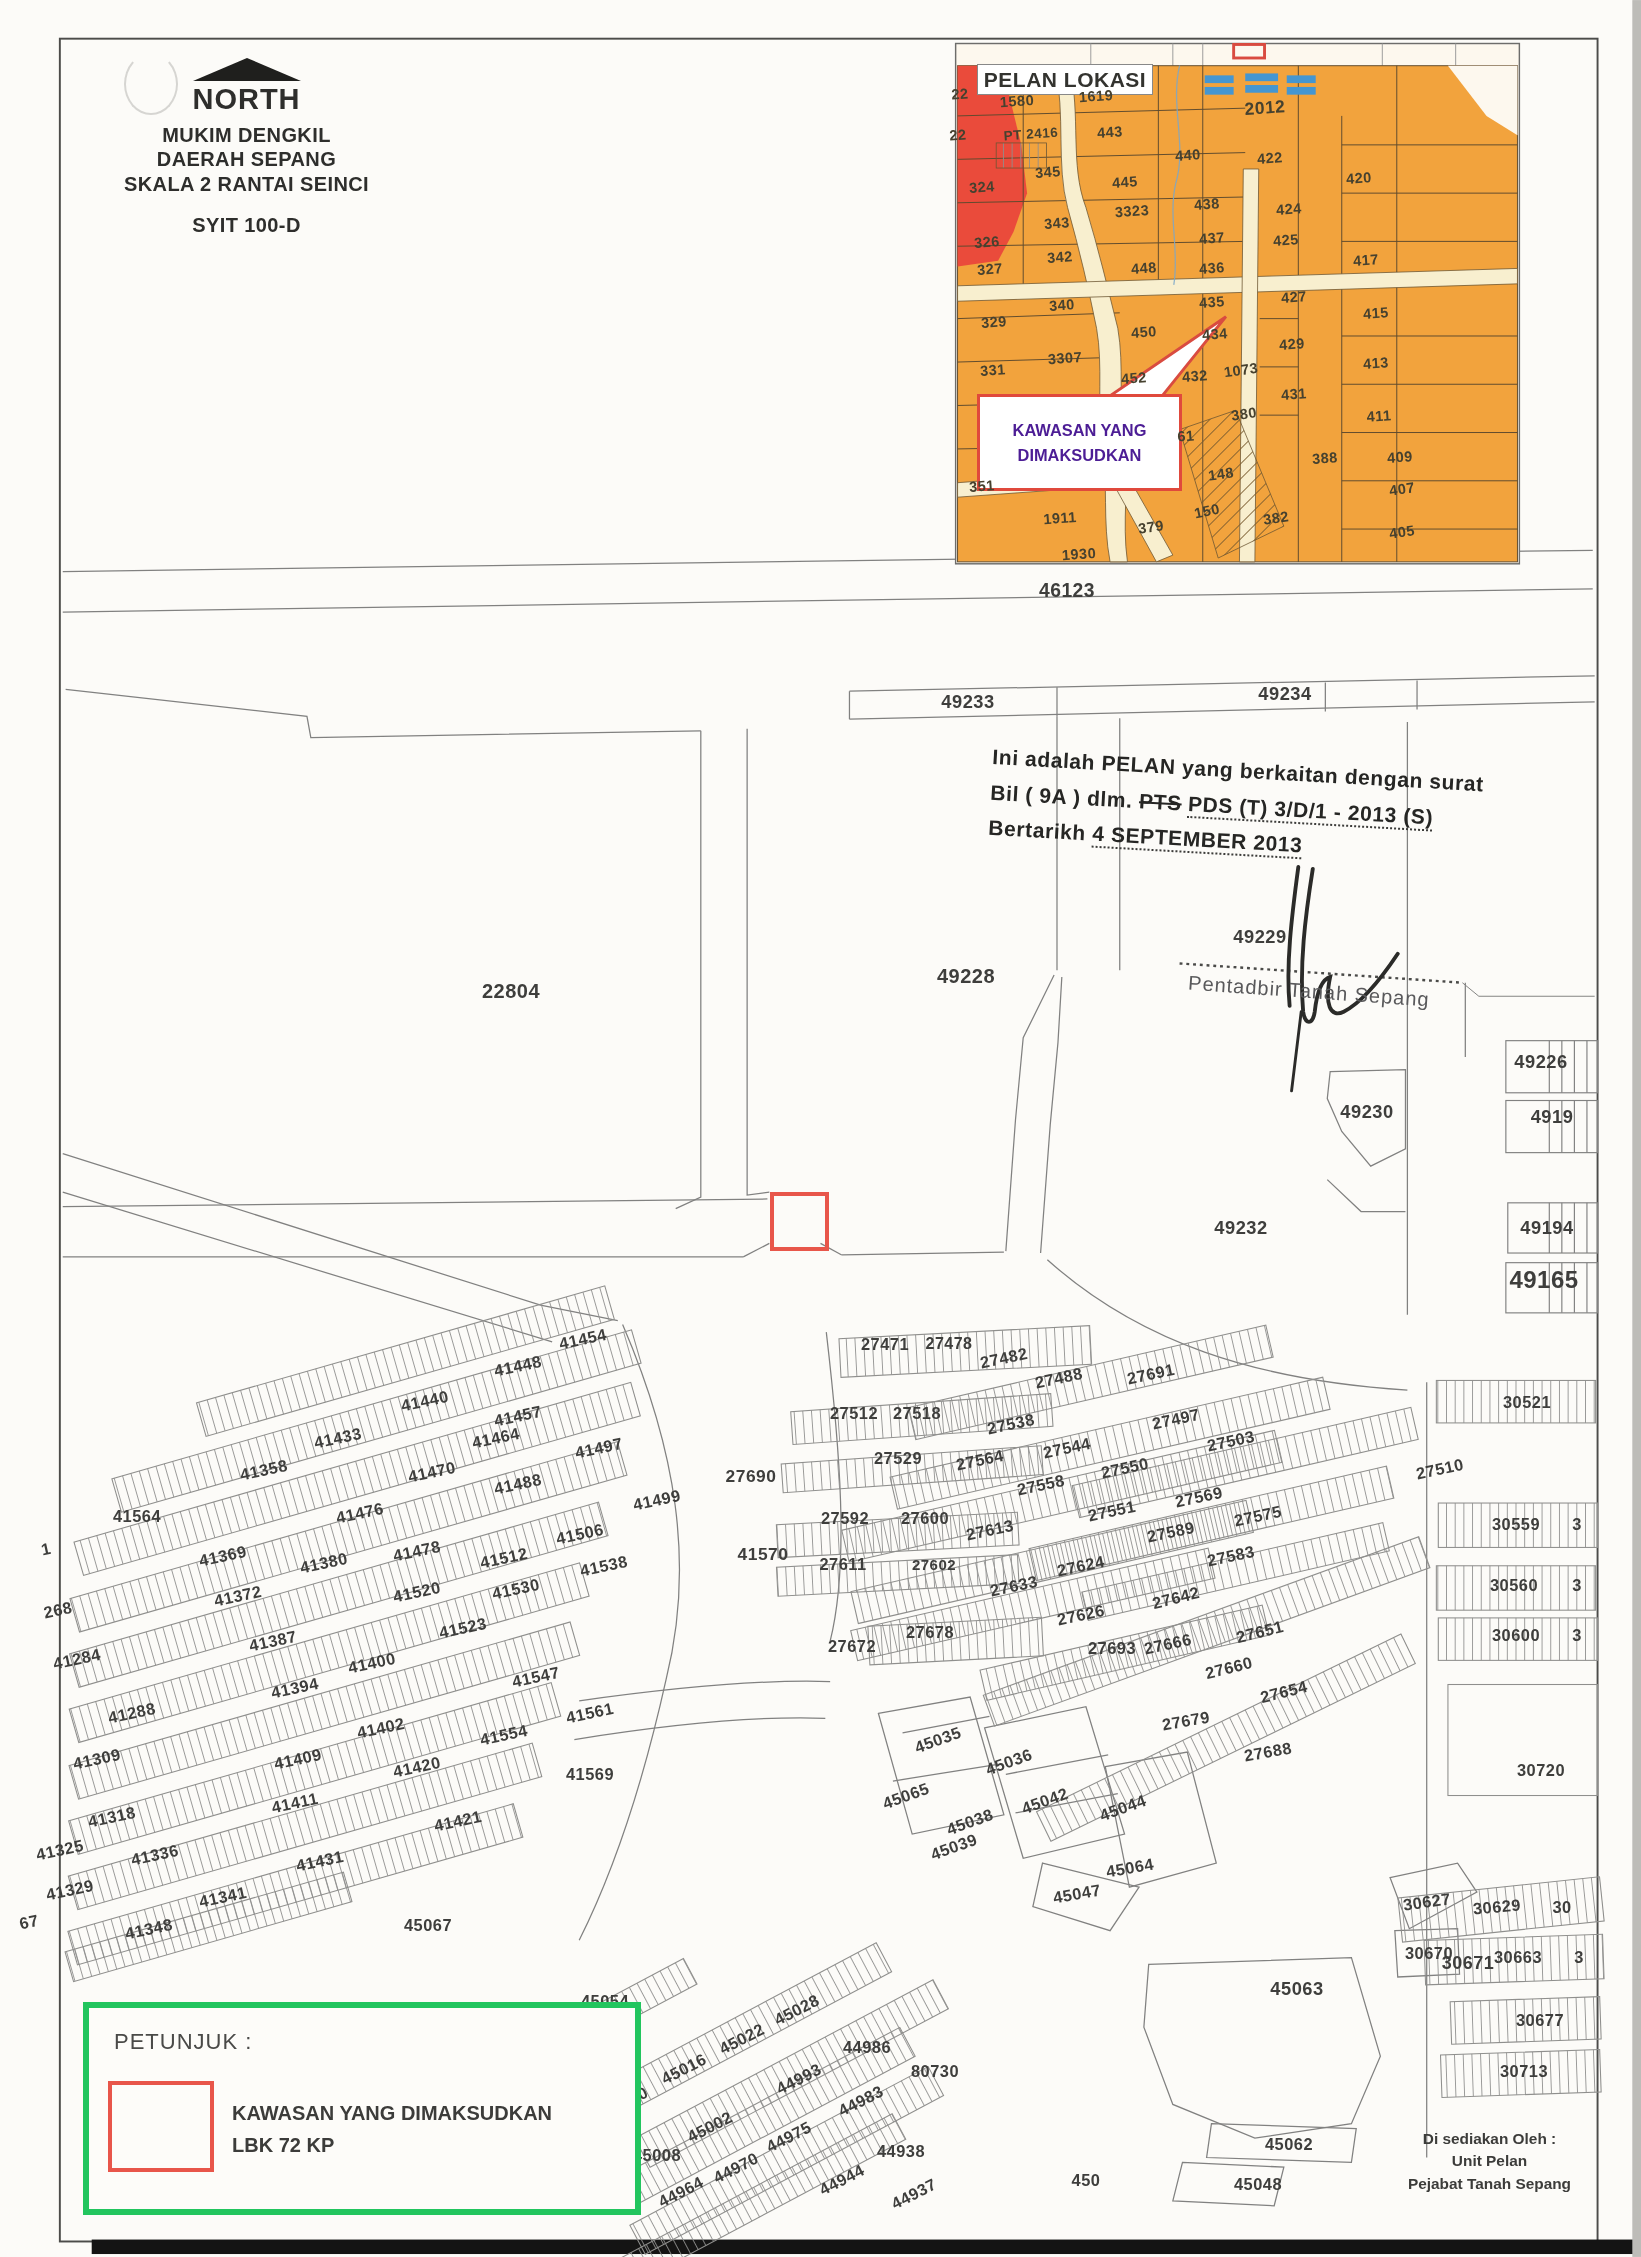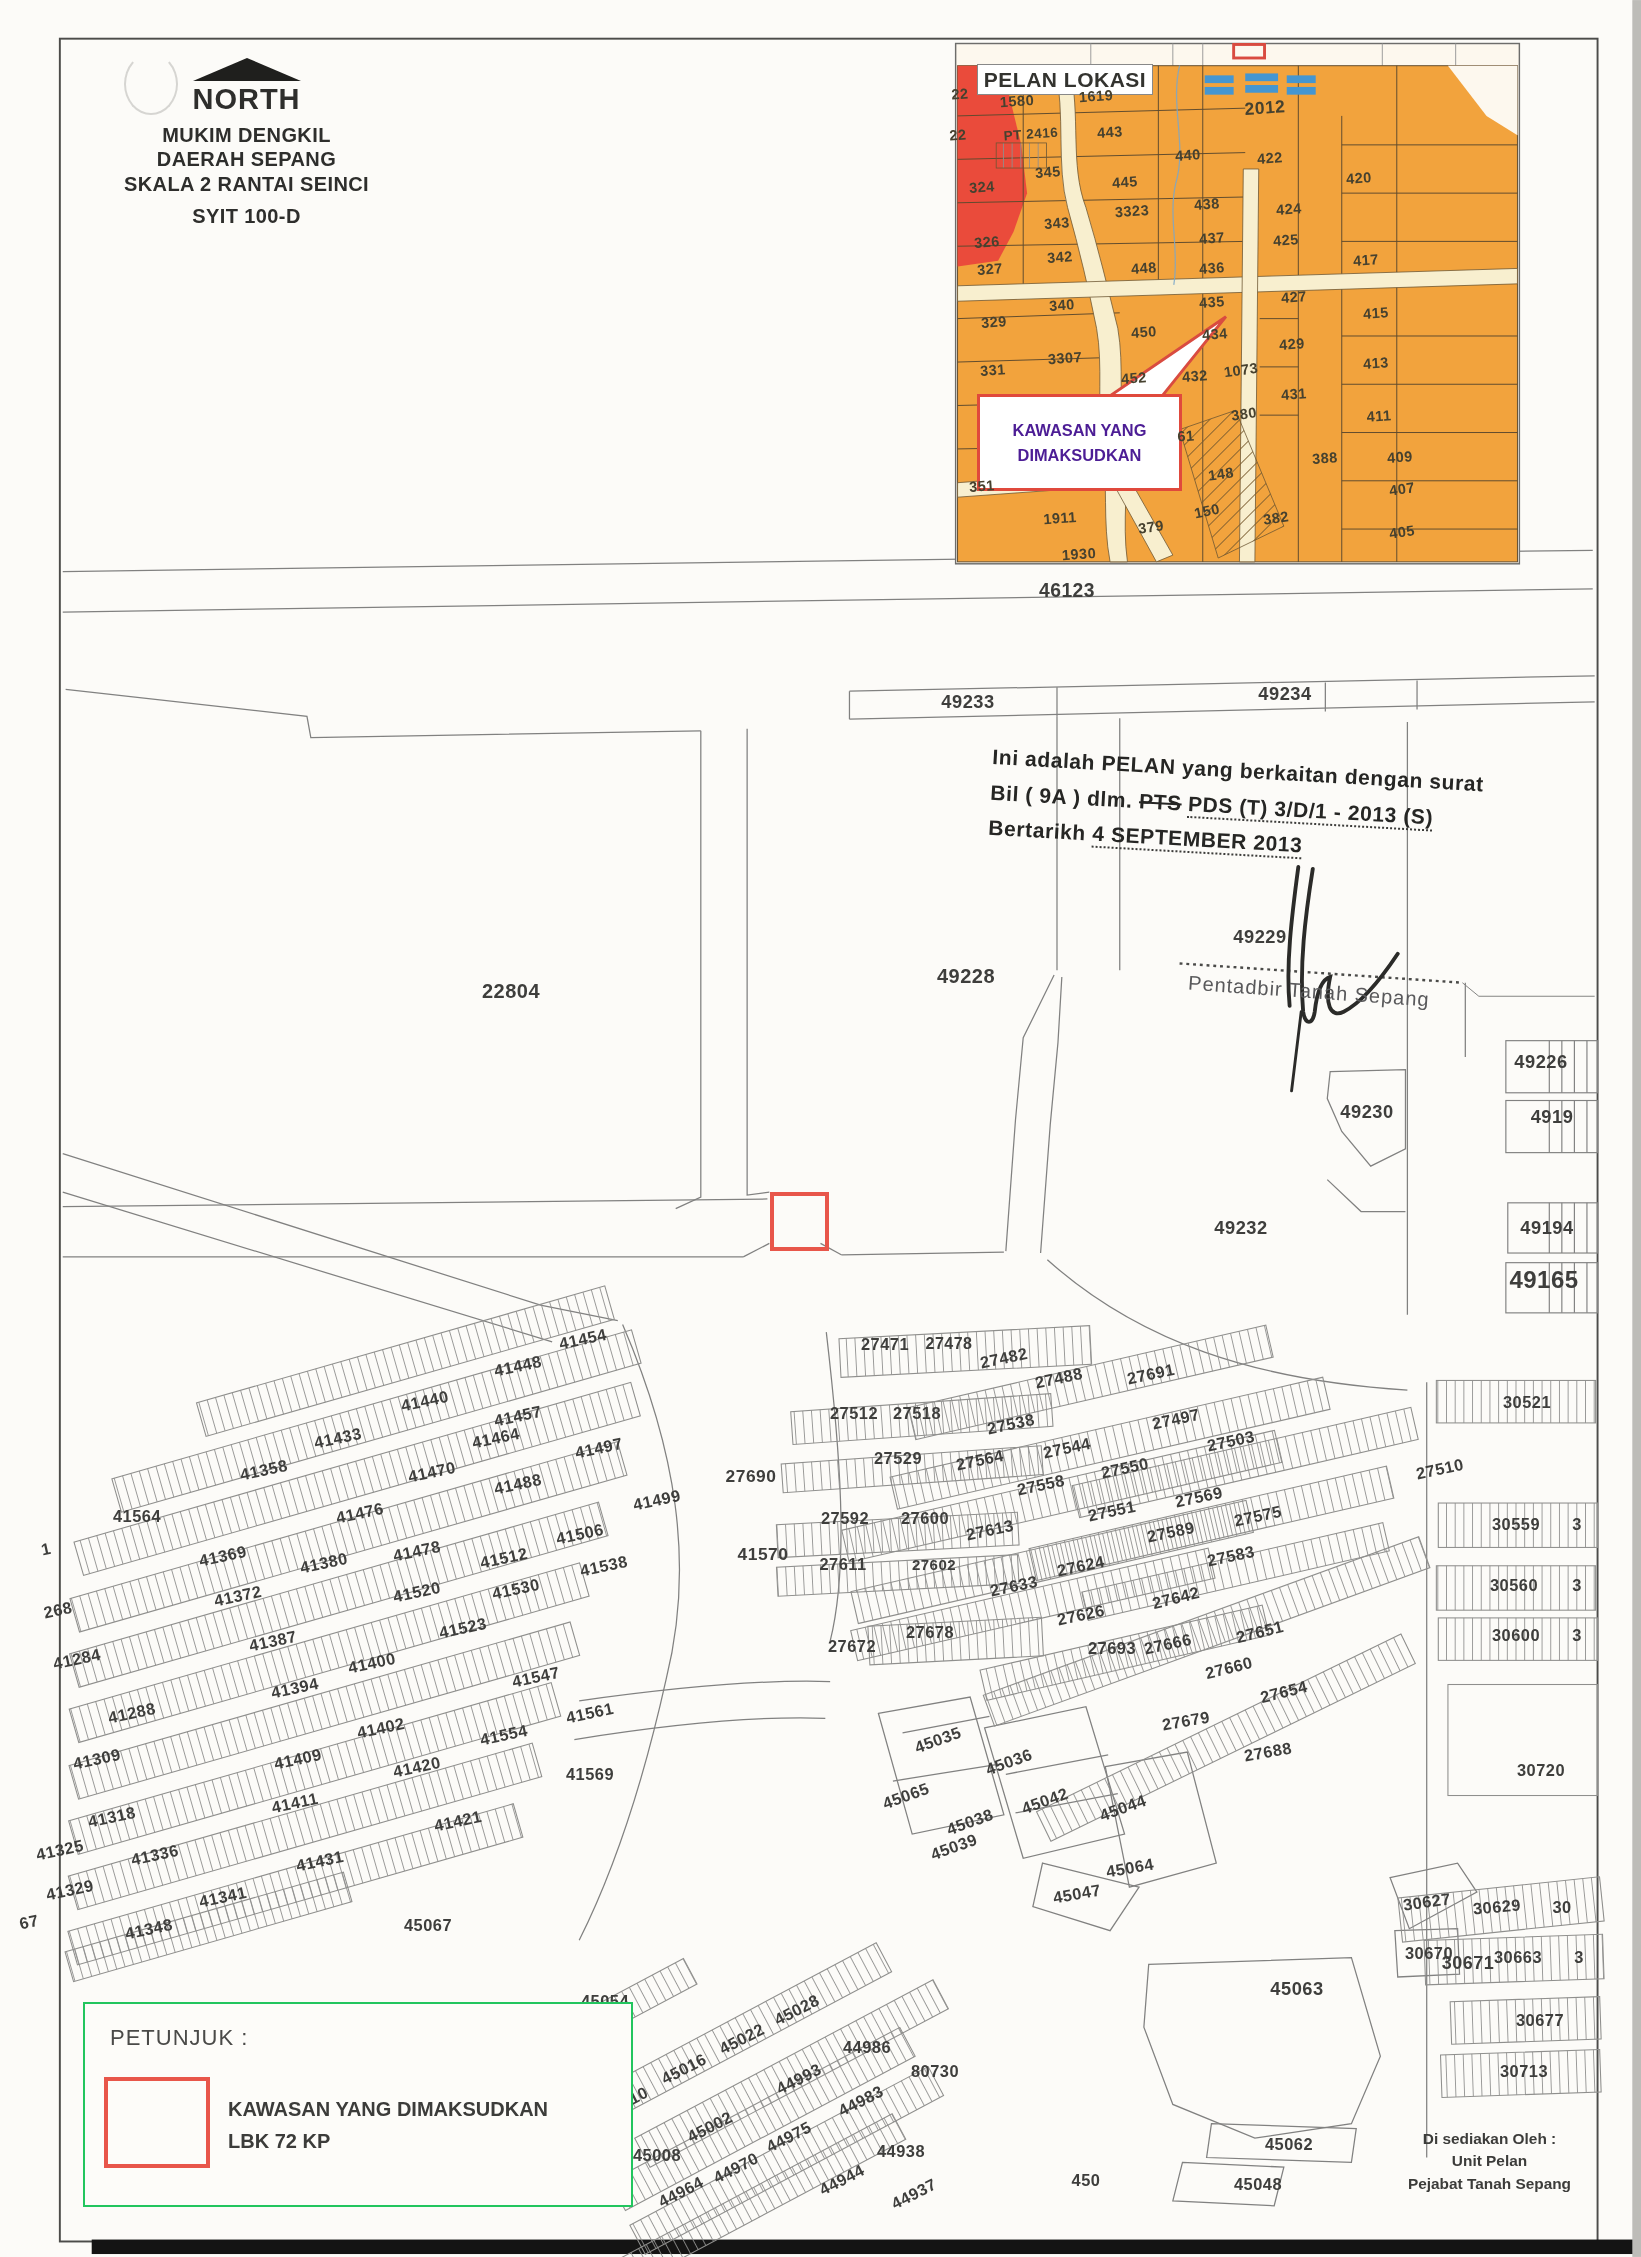--- a/index.html
+++ b/index.html
@@ -22,21 +22,21 @@
   .callout{position:absolute;left:977px;top:394px;width:199px;height:91px;background:#fff;
        border:3.9px solid #e0493c;display:flex;flex-direction:column;align-items:center;
        justify-content:center;font-size:16.4px;font-weight:700;color:#4c1d95;line-height:1.5;}
   .annot{position:absolute;left:990px;top:755px;width:579px;color:#262624;
        font-size:21px;font-weight:600;letter-spacing:0.6px;transform:rotate(3.2deg);line-height:1.7;}
   .annot .struck{text-decoration:line-through;}
   .annot .dotted-u{border-bottom:2.9px dotted #3c3c3a;padding-bottom:1px;}
   .officer{position:absolute;left:1188px;top:980px;font-size:20px;color:#59595b;
        letter-spacing:1px;transform:rotate(4deg);}
   .legend{position:absolute;left:83px;top:2002px;width:546px;height:201px;background:#fdfcf9;
-       border:2px solid #22c55e;}
+       border:6px solid #22c55e;}
   .legend-heading{position:absolute;left:25px;top:21px;font-size:22px;color:#4a4a48;letter-spacing:1px;}
   .legend-swatch{position:absolute;left:19.3px;top:73px;width:98px;height:83px;background:#fdfcf9;
        border:4.8px solid #e8564a;}
   .legend-text{position:absolute;left:143px;top:89px;font-size:20px;font-weight:700;color:#3c3c3a;line-height:1.6;}
   .credit{position:absolute;left:1359px;top:2128px;width:261px;text-align:center;font-size:15.4px;
        font-weight:700;color:#3c3c3a;line-height:1.45;}
   .red-sq{position:absolute;border:4.8px solid #e8564a;background:transparent;}
 </style>
 </head>
 <body>
@@ -253,21 +253,21 @@
 
   <div class="red-sq" style="left:770px;top:1192px;width:51px;height:51px;"></div>
 
   <div class="smudge"></div>
   <div class="hdr">
     <div class="north-tri"></div>
     <div class="north-word">NORTH</div>
     <div class="title-line">MUKIM DENGKIL</div>
     <div class="title-line" style="margin-top:1.9px">DAERAH SEPANG</div>
     <div class="title-line" style="margin-top:1.9px">SKALA 2 RANTAI SEINCI</div>
-    <div class="title-line" style="margin-top:9px">SYIT 100-D</div>
+    <div class="title-line" style="margin-top:18px">SYIT 100-D</div>
   </div>
 
   <div class="inset-title">PELAN LOKASI</div>
   <div class="callout">
     <span>KAWASAN YANG</span>
     <span>DIMAKSUDKAN</span>
   </div>
 
   <div class="annot">
     <div>Ini adalah PELAN yang berkaitan dengan surat</div>

